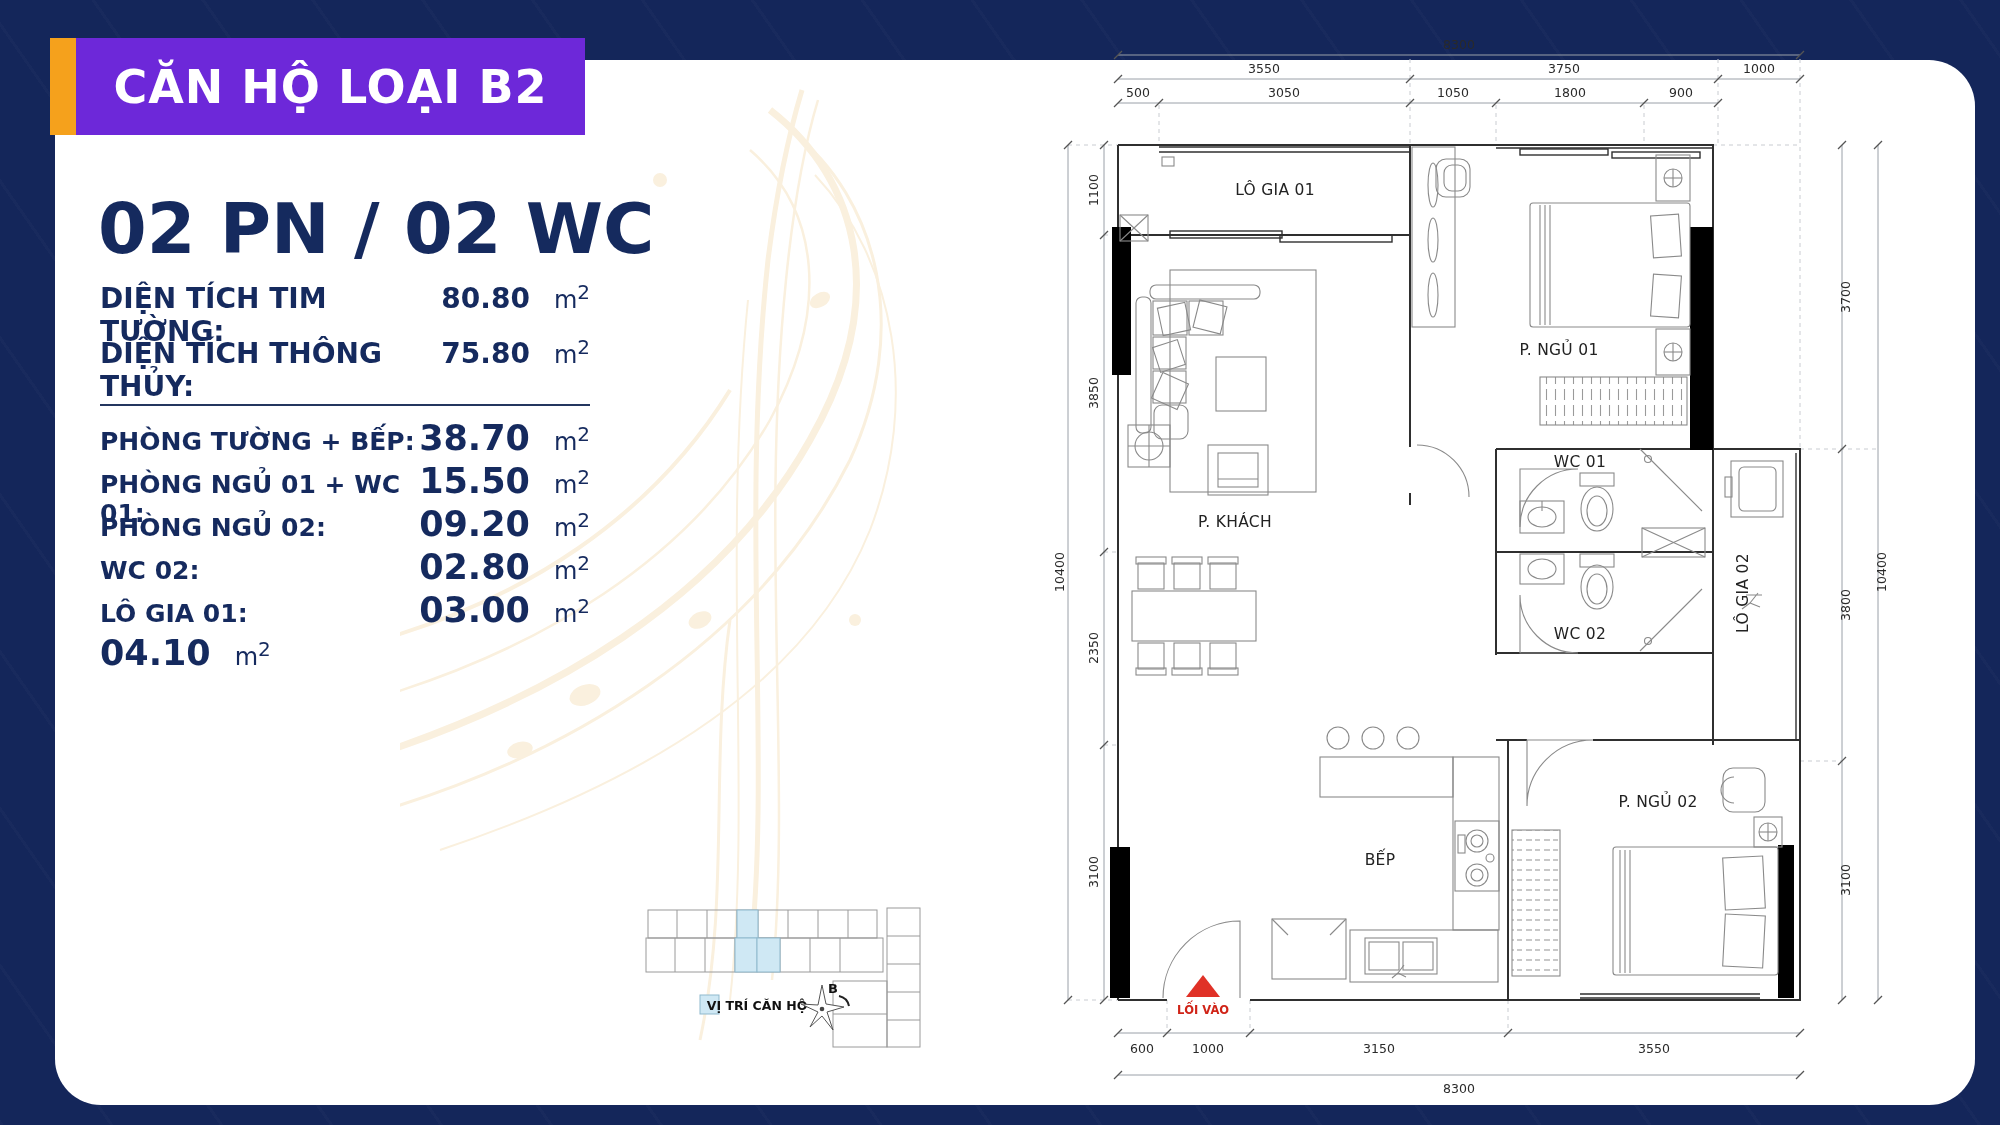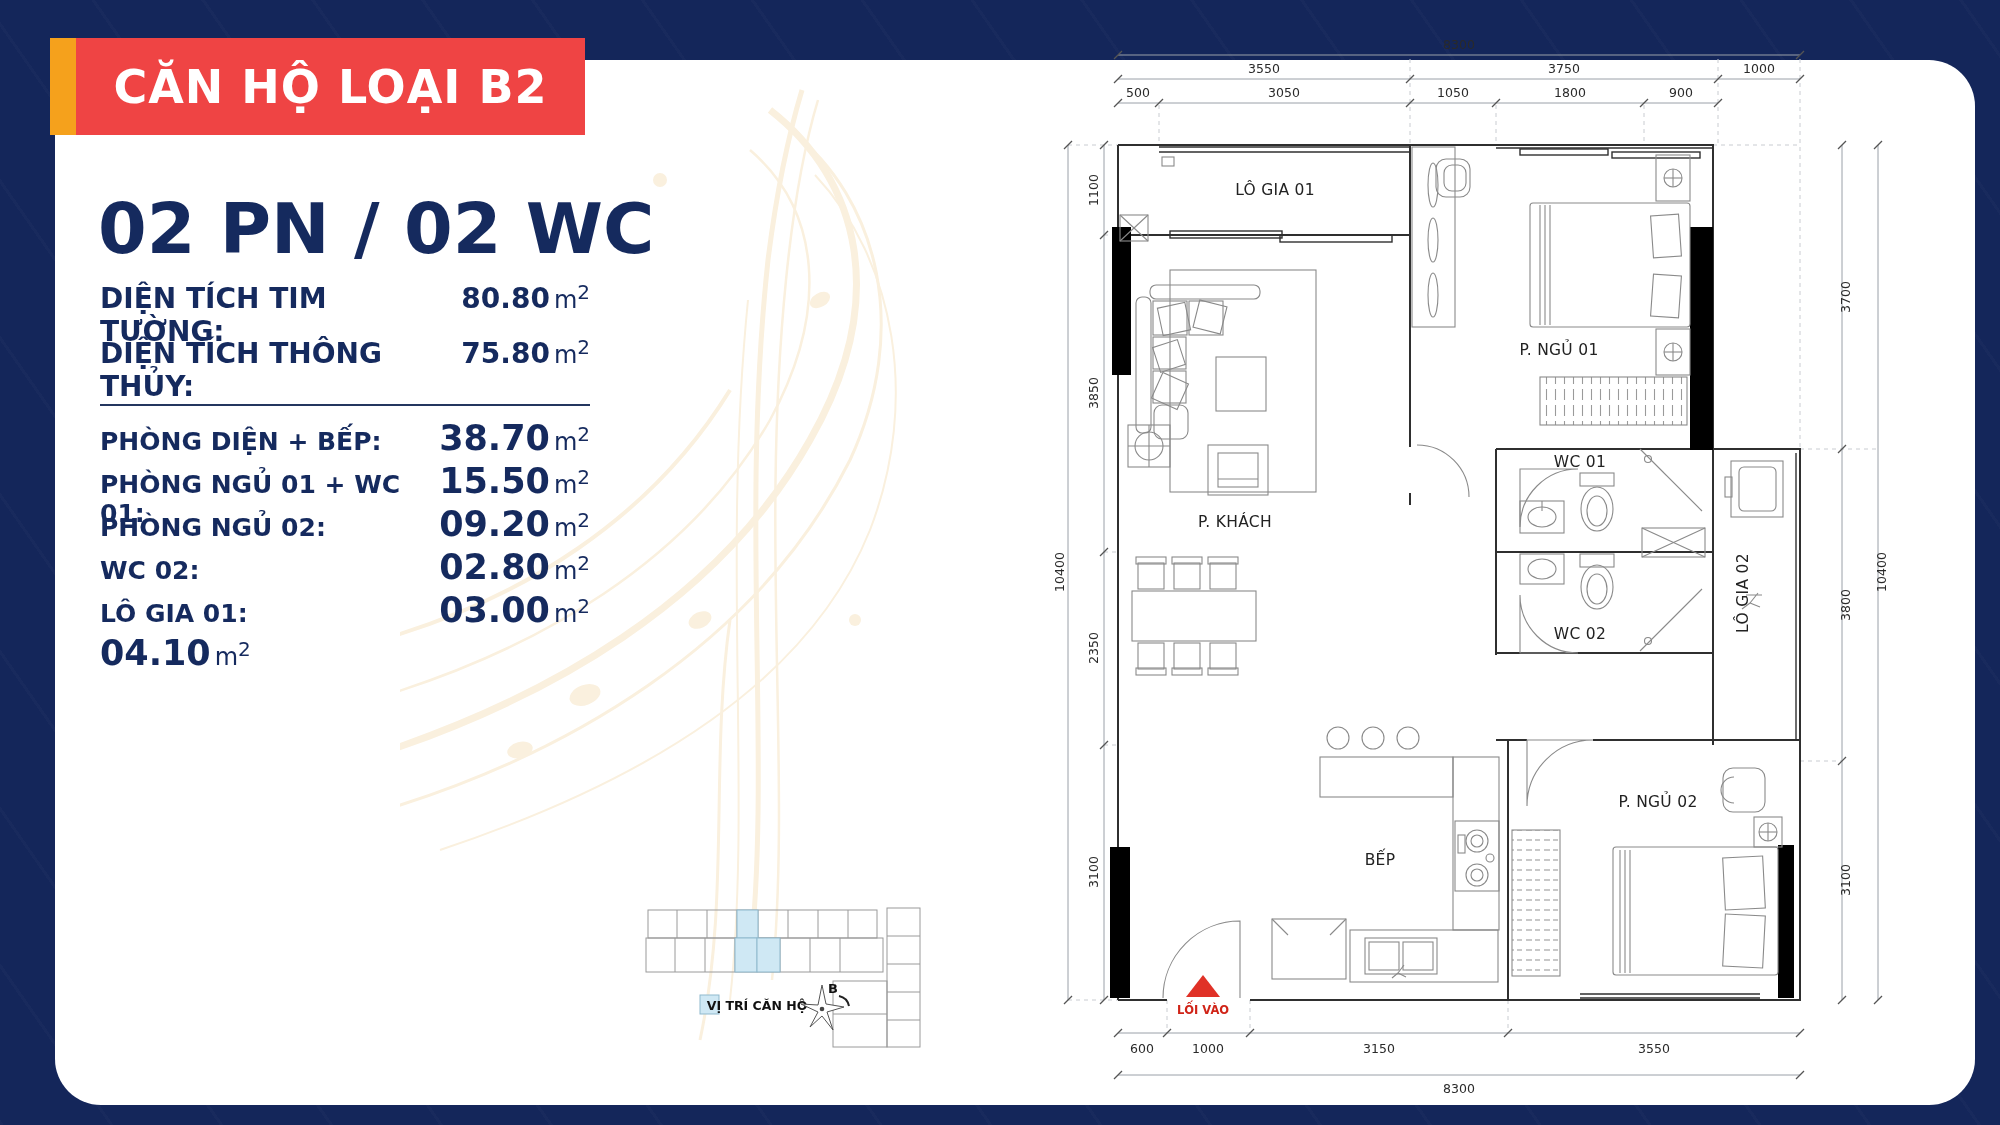--- a/index.html
+++ b/index.html
@@ -4,32 +4,32 @@
 <style>
   html,body{margin:0;padding:0;}
   body{width:2000px;height:1125px;position:relative;background:#14265a;
        font-family:"DejaVu Sans","Liberation Sans",sans-serif;overflow:hidden;}
   .bg-texture{position:absolute;inset:0;
        background:repeating-linear-gradient(55deg, rgba(255,255,255,0.02) 0 3px, rgba(0,0,0,0) 3px 90px);}
   .card{position:absolute;left:55px;top:60px;width:1920px;height:1045px;
         background:#ffffff;border-radius:46px;}
   .banner{position:absolute;left:50px;top:38px;width:535px;height:97px;display:flex;z-index:5;}
   .banner .accent{width:26px;background:#f5a11c;}
-  .banner .bar{flex:1;background:#ef4444;display:flex;align-items:center;justify-content:center;}
+  .banner .bar{flex:1;background:#6d28d9;display:flex;align-items:center;justify-content:center;}
   .banner .bar span{color:#ffffff;font-size:46px;font-weight:700;letter-spacing:1px;}
   .subtitle{position:absolute;left:98px;top:188px;font-size:70px;font-weight:700;color:#152a5e;z-index:4;}
   .specs{position:absolute;left:100px;top:280px;width:490px;z-index:4;color:#152a5e;}
   .srow{display:flex;align-items:baseline;}
   .srow.primary{height:55px;font-size:28px;gap:20px;}
   .srow.room{height:43px;font-size:25px;}
   .srow .lab{flex:1;font-weight:600;}
   .srow .val{text-align:right;white-space:nowrap;}
   .srow .num{font-weight:700;font-size:28px;}
   .srow.room .num{font-size:35px;}
-  .srow .unit{font-weight:400;font-size:24px;margin-left:4px;}
+  .srow .unit{font-weight:400;font-size:24px;margin-left:24px;}
   .divider{border-top:2px solid #24365f;margin:14px 0 12px 0;width:490px;}
   .swirls{position:absolute;left:400px;top:60px;z-index:1;}
   .locator{position:absolute;left:630px;top:885px;z-index:3;}
   .plan{position:absolute;left:1020px;top:35px;z-index:3;}
   
   .w{stroke:#2f2f2f;stroke-width:2;fill:none;}
   .w15{stroke:#2f2f2f;stroke-width:1.4;fill:none;}
   .f{stroke:#8a8a8a;stroke-width:1.1;fill:none;}
   .f2{stroke:#9a9a9a;stroke-width:1;fill:none;}
   .dimline{stroke:#9aa0a8;stroke-width:1;fill:none;}
@@ -83,21 +83,21 @@
   <div class="srow primary">
     <span class="lab">DIỆN TÍCH TIM TƯỜNG:</span>
     <span class="val"><span class="num">80.80</span><span class="unit"><span>m</span><sup>2</sup></span></span>
   </div>
   <div class="srow primary">
     <span class="lab">DIỆN TÍCH THÔNG THỦY:</span>
     <span class="val"><span class="num">75.80</span><span class="unit"><span>m</span><sup>2</sup></span></span>
   </div>
   <div class="divider"></div>
   <div class="srow room">
-    <span class="lab">PHÒNG DIỆN + BẾP:</span>
+    <span class="lab">PHÒNG TƯỜNG + BẾP:</span>
     <span class="val"><span class="num">38.70</span><span class="unit"><span>m</span><sup>2</sup></span></span>
   </div>
   <div class="srow room">
     <span class="lab">PHÒNG NGỦ 01 + WC 01:</span>
     <span class="val"><span class="num">15.50</span><span class="unit"><span>m</span><sup>2</sup></span></span>
   </div>
   <div class="srow room">
     <span class="lab">PHÒNG NGỦ 02:</span>
     <span class="val"><span class="num">09.20</span><span class="unit"><span>m</span><sup>2</sup></span></span>
   </div>

